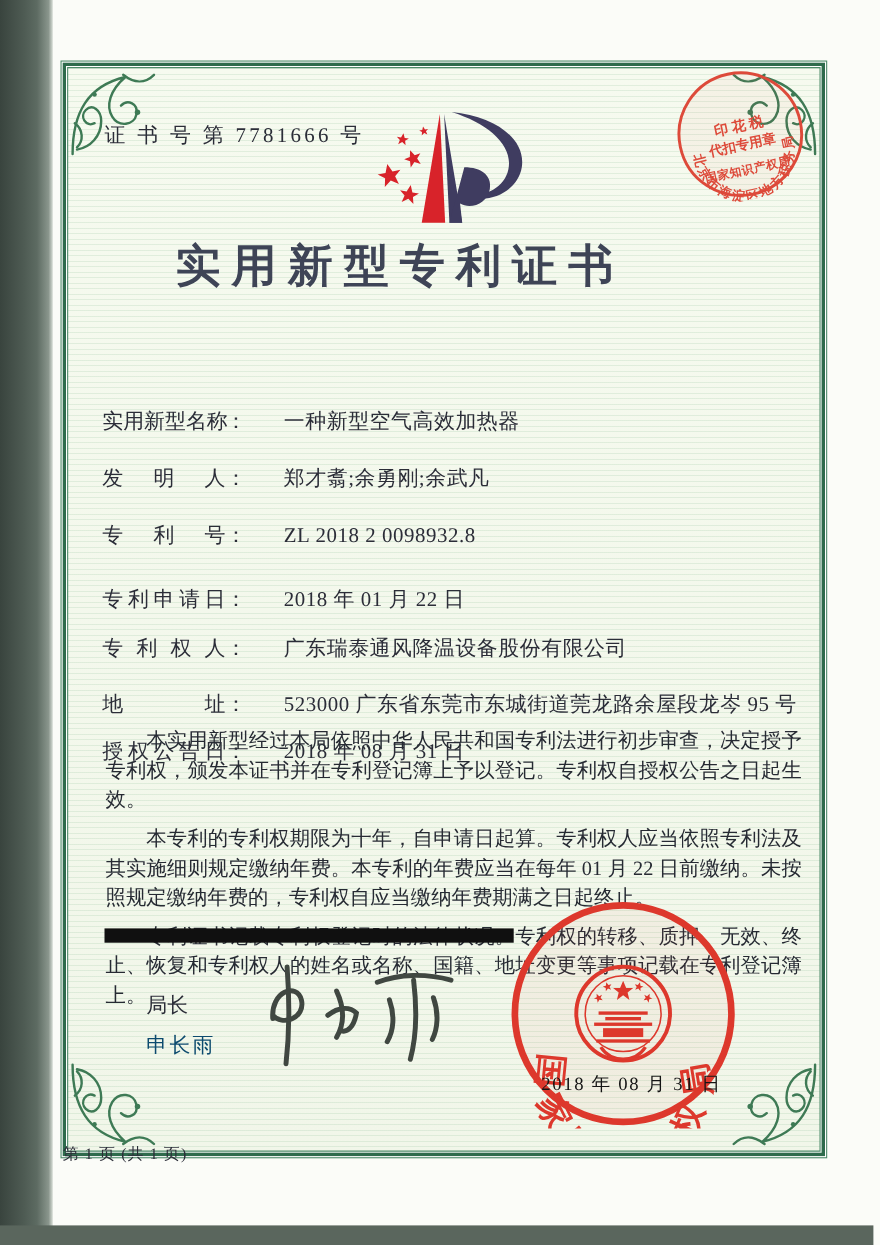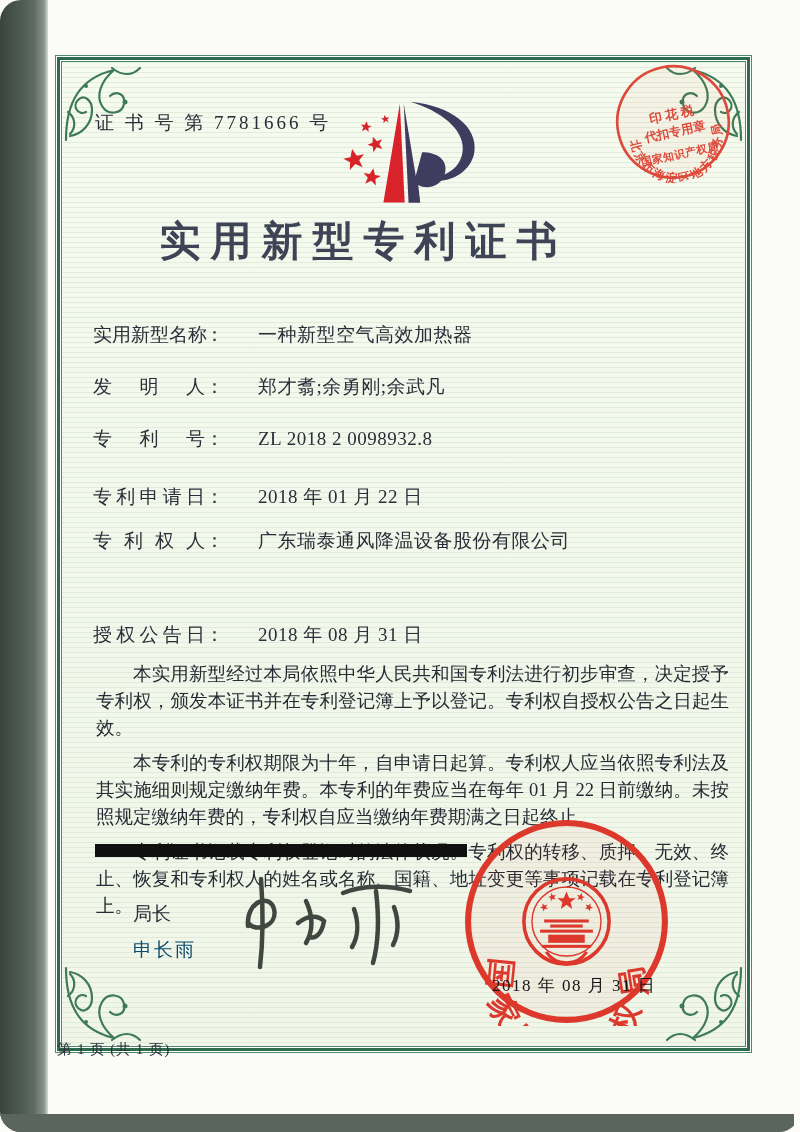--- a/index.html
+++ b/index.html
@@ -1,17 +1,17 @@
 <!DOCTYPE html>
 <html><head>
 <meta charset="utf-8">
 <style>
   html,body{margin:0;padding:0;}
   body{width:800px;height:1132px;background:#fbfcf8;font-family:"Liberation Serif",serif;}
-  .photo{position:relative;width:800px;height:1132px;overflow:hidden;background:#fbfcf8;border-radius:21px;}
+  .photo{position:relative;width:800px;height:1132px;overflow:hidden;background:#fbfcf8;}
 
   
   .strip-left{position:absolute;left:0;top:0;width:48px;height:1132px;
     background:linear-gradient(90deg,#39443e 0%,#4e5b53 45%,#5d6b62 70%,#8a968d 92%,#d7ddd6 100%);}
   .strip-bottom{position:absolute;left:0;top:1114px;width:794px;height:18px;background:#5a665d;}
 
   
   .cert-frame{position:absolute;left:57px;top:57px;width:687px;height:988px;
     border:3px solid #2e6b4c;
     box-shadow:0 0 0 1px #ffffff,0 0 0 2px #4d8a69, inset 0 0 0 1px #ffffff, inset 0 0 0 2px #4d8a69;
@@ -26,21 +26,21 @@
   .cert-no{position:absolute;left:95px;top:110px;font-size:19px;letter-spacing:3px;color:#2b2d38;white-space:nowrap;}
 
   .logo{position:absolute;left:333px;top:96px;width:155px;height:120px;}
 
   .stamp{position:absolute;left:613px;top:62px;width:120px;height:120px;transform:rotate(-12deg);}
 
   .title{position:absolute;left:57px;top:214px;width:613px;text-align:center;
     font-size:41px;font-weight:700;letter-spacing:10px;color:#3e4456;white-space:nowrap;}
 
   .frow{position:absolute;left:93px;font-size:19px;color:#2b2d38;white-space:nowrap;}
-  .flabel{display:inline-block;width:112px;text-align:justify;text-align-last:justify;vertical-align:bottom;}
+  .flabel{display:inline-block;width:112px;text-align:justify;text-align-last:justify;vertical-align:bottom;margin-top:48px;}
   .fcolon{display:inline-block;margin-right:6px;}
   .fvalue{letter-spacing:0.5px;margin-left:28px;}
   .frow.r1{top:322px;} .frow.r2{top:374px;} .frow.r3{top:426px;}
   .frow.r4{top:484px;} .frow.r5{top:528px;} .frow.r6{top:579px;}
   .frow.r7{top:622px;} .frow.r8{top:622px;left:455px;}
   .frow.r8 .flabel{width:auto;}
 
   .paras{position:absolute;left:88px;top:653px;width:649px;font-size:18.5px;line-height:27px;
     color:#262a33;text-align:justify;}
   .paras p{margin:8px;text-indent:2em;}
@@ -148,20 +148,23 @@
     <span class="flabel">发明人</span><span class="fcolon">：</span><span class="fvalue">郑才翥;余勇刚;余武凡</span>
   </div>
   <div class="frow r3">
     <span class="flabel">专利号</span><span class="fcolon">：</span><span class="fvalue">ZL 2018 2 0098932.8</span>
   </div>
   <div class="frow r4">
     <span class="flabel">专利申请日</span><span class="fcolon">：</span><span class="fvalue">2018 年 01 月 22 日</span>
   </div>
   <div class="frow r5">
     <span class="flabel">专利权人</span><span class="fcolon">：</span><span class="fvalue">广东瑞泰通风降温设备股份有限公司</span>
+  </div>
+  <div class="frow r6">
+    <span class="flabel">地址</span><span class="fcolon">：</span><span class="fvalue">523000 广东省东莞市东城街道莞龙路余屋段龙岑 95 号</span>
   </div>
   <div class="frow r7">
     <span class="flabel">授权公告日</span><span class="fcolon">：</span><span class="fvalue">2018 年 08 月 31 日</span>
   </div>
 
   <div class="paras">
     <p>本实用新型经过本局依照中华人民共和国专利法进行初步审查，决定授予专利权，颁发本证书并在专利登记簿上予以登记。专利权自授权公告之日起生效。</p>
     <p>本专利的专利权期限为十年，自申请日起算。专利权人应当依照专利法及其实施细则规定缴纳年费。本专利的年费应当在每年 01 月 22 日前缴纳。未按照规定缴纳年费的，专利权自应当缴纳年费期满之日起终止。</p>
     <p>专利证书记载专利权登记时的法律状况。专利权的转移、质押、无效、终止、恢复和专利权人的姓名或名称、国籍、地址变更等事项记载在专利登记簿上。</p>
   </div>

